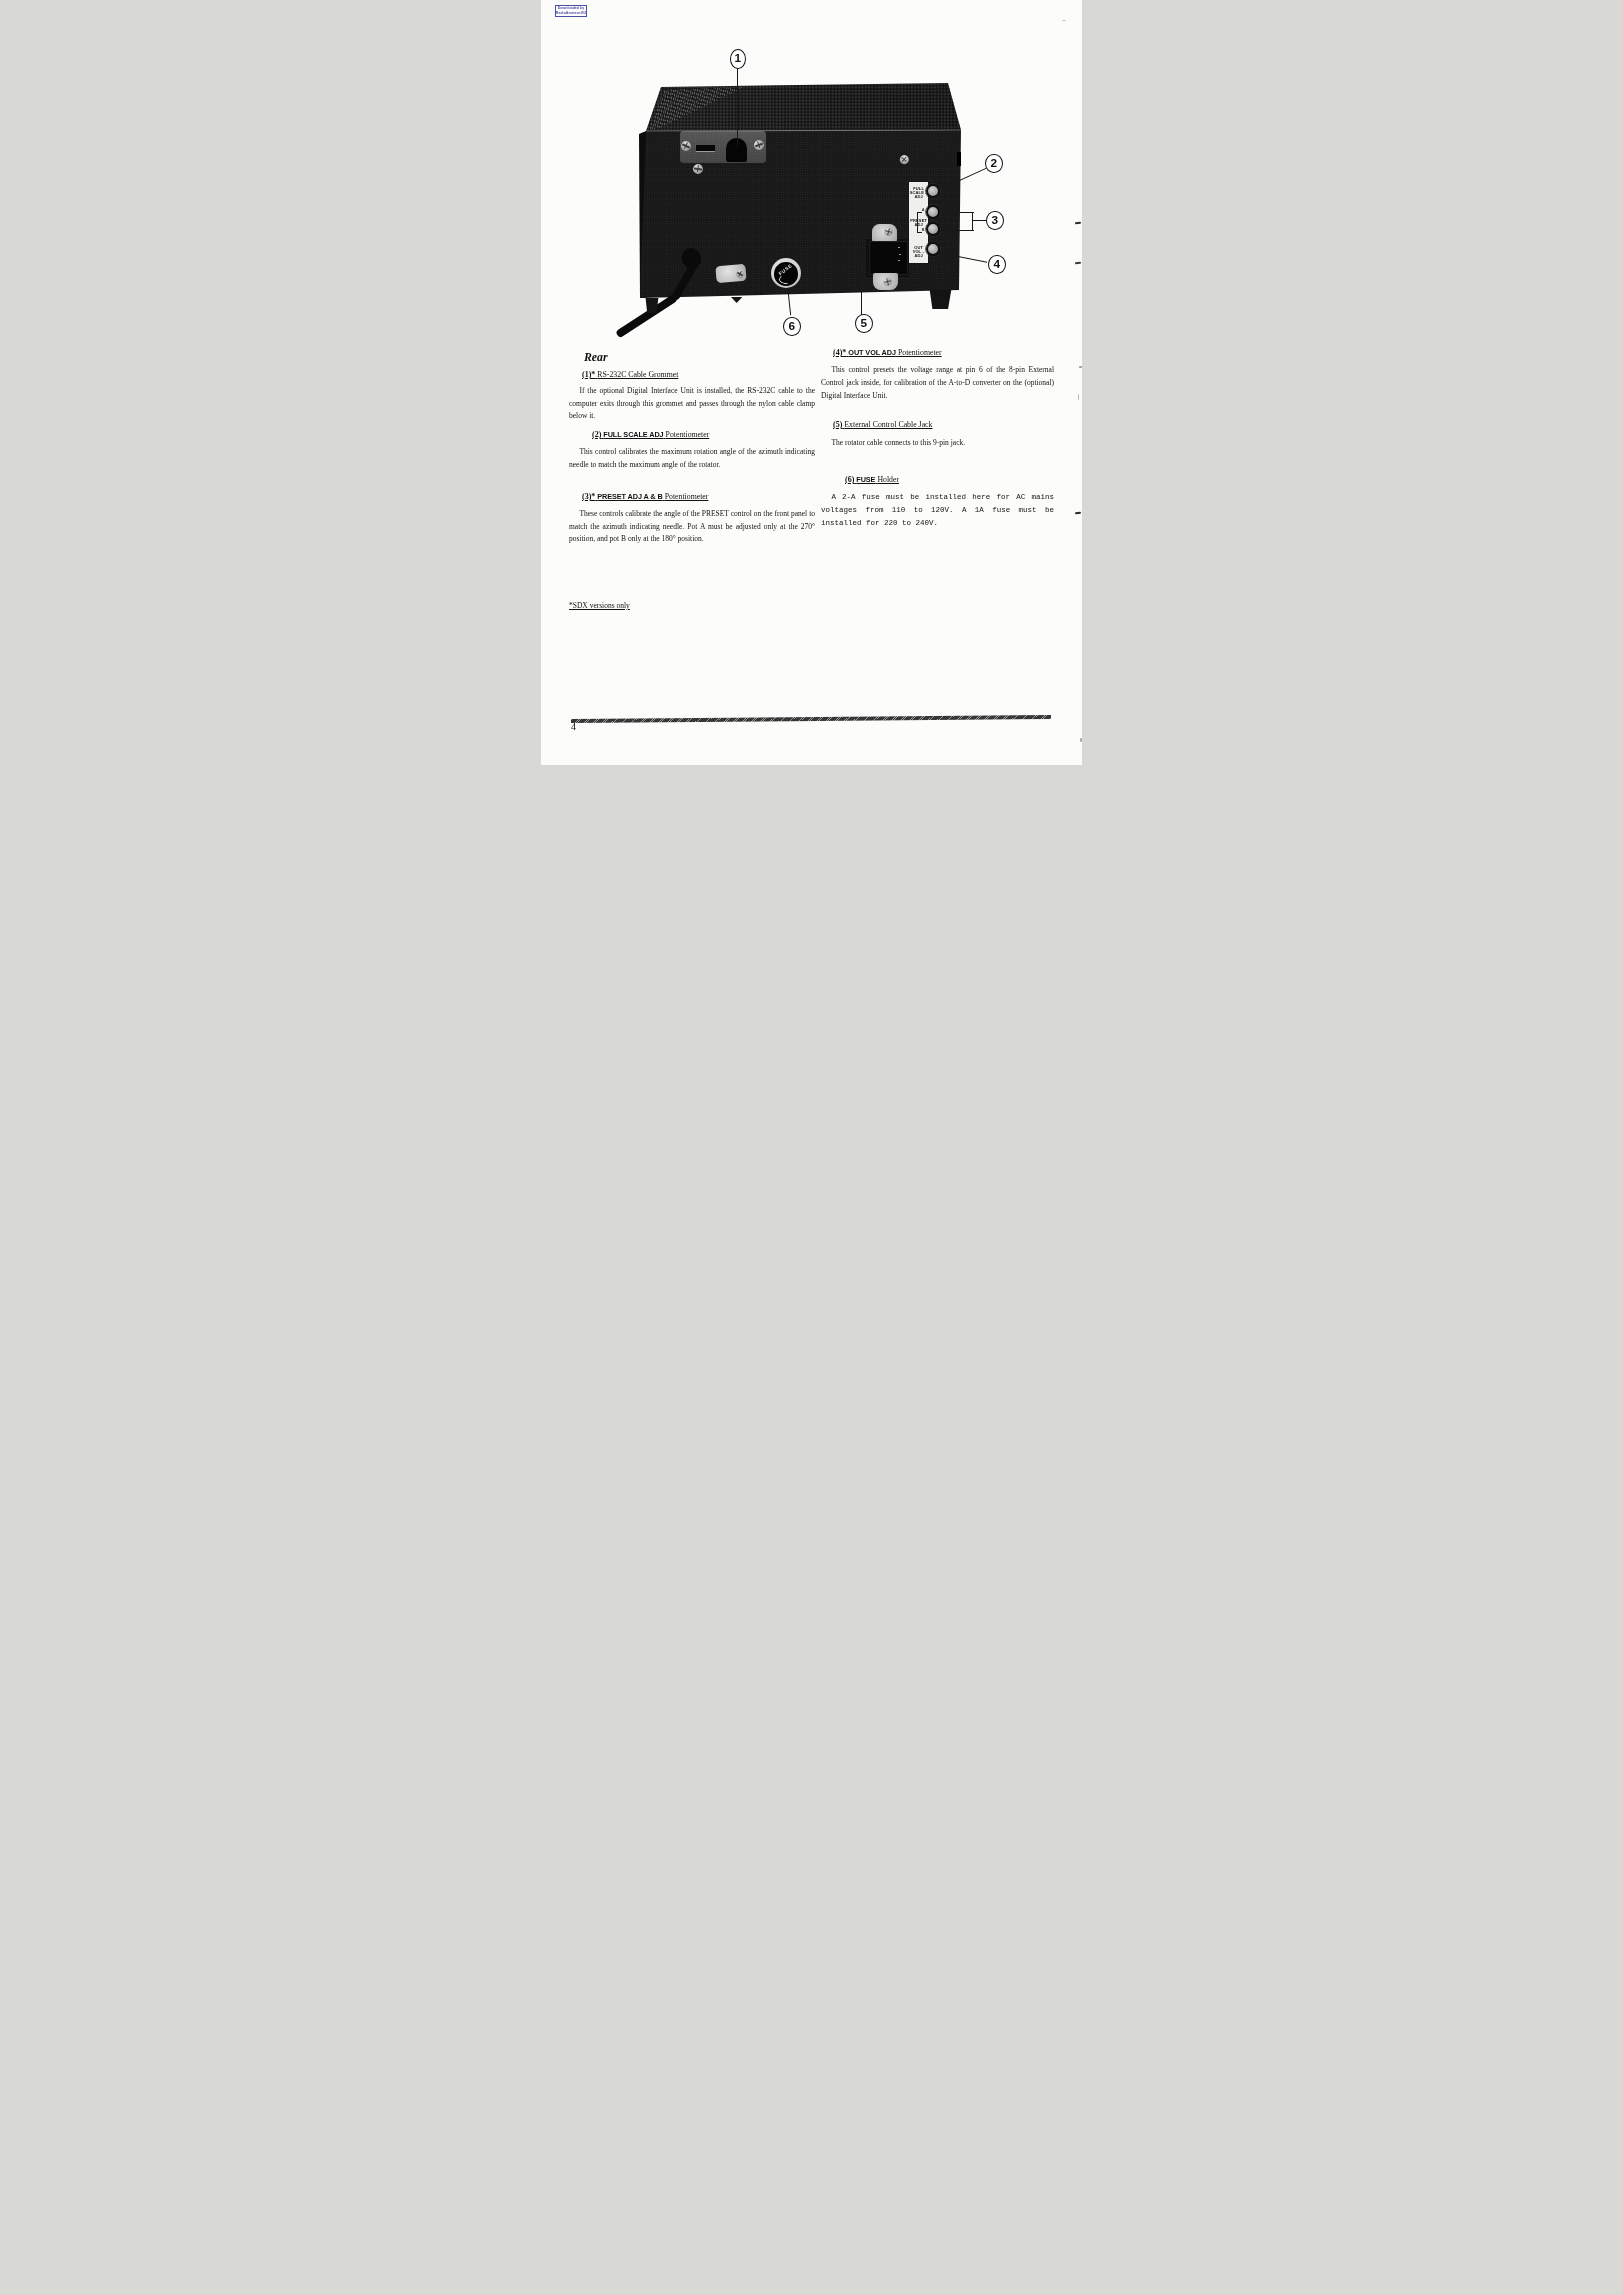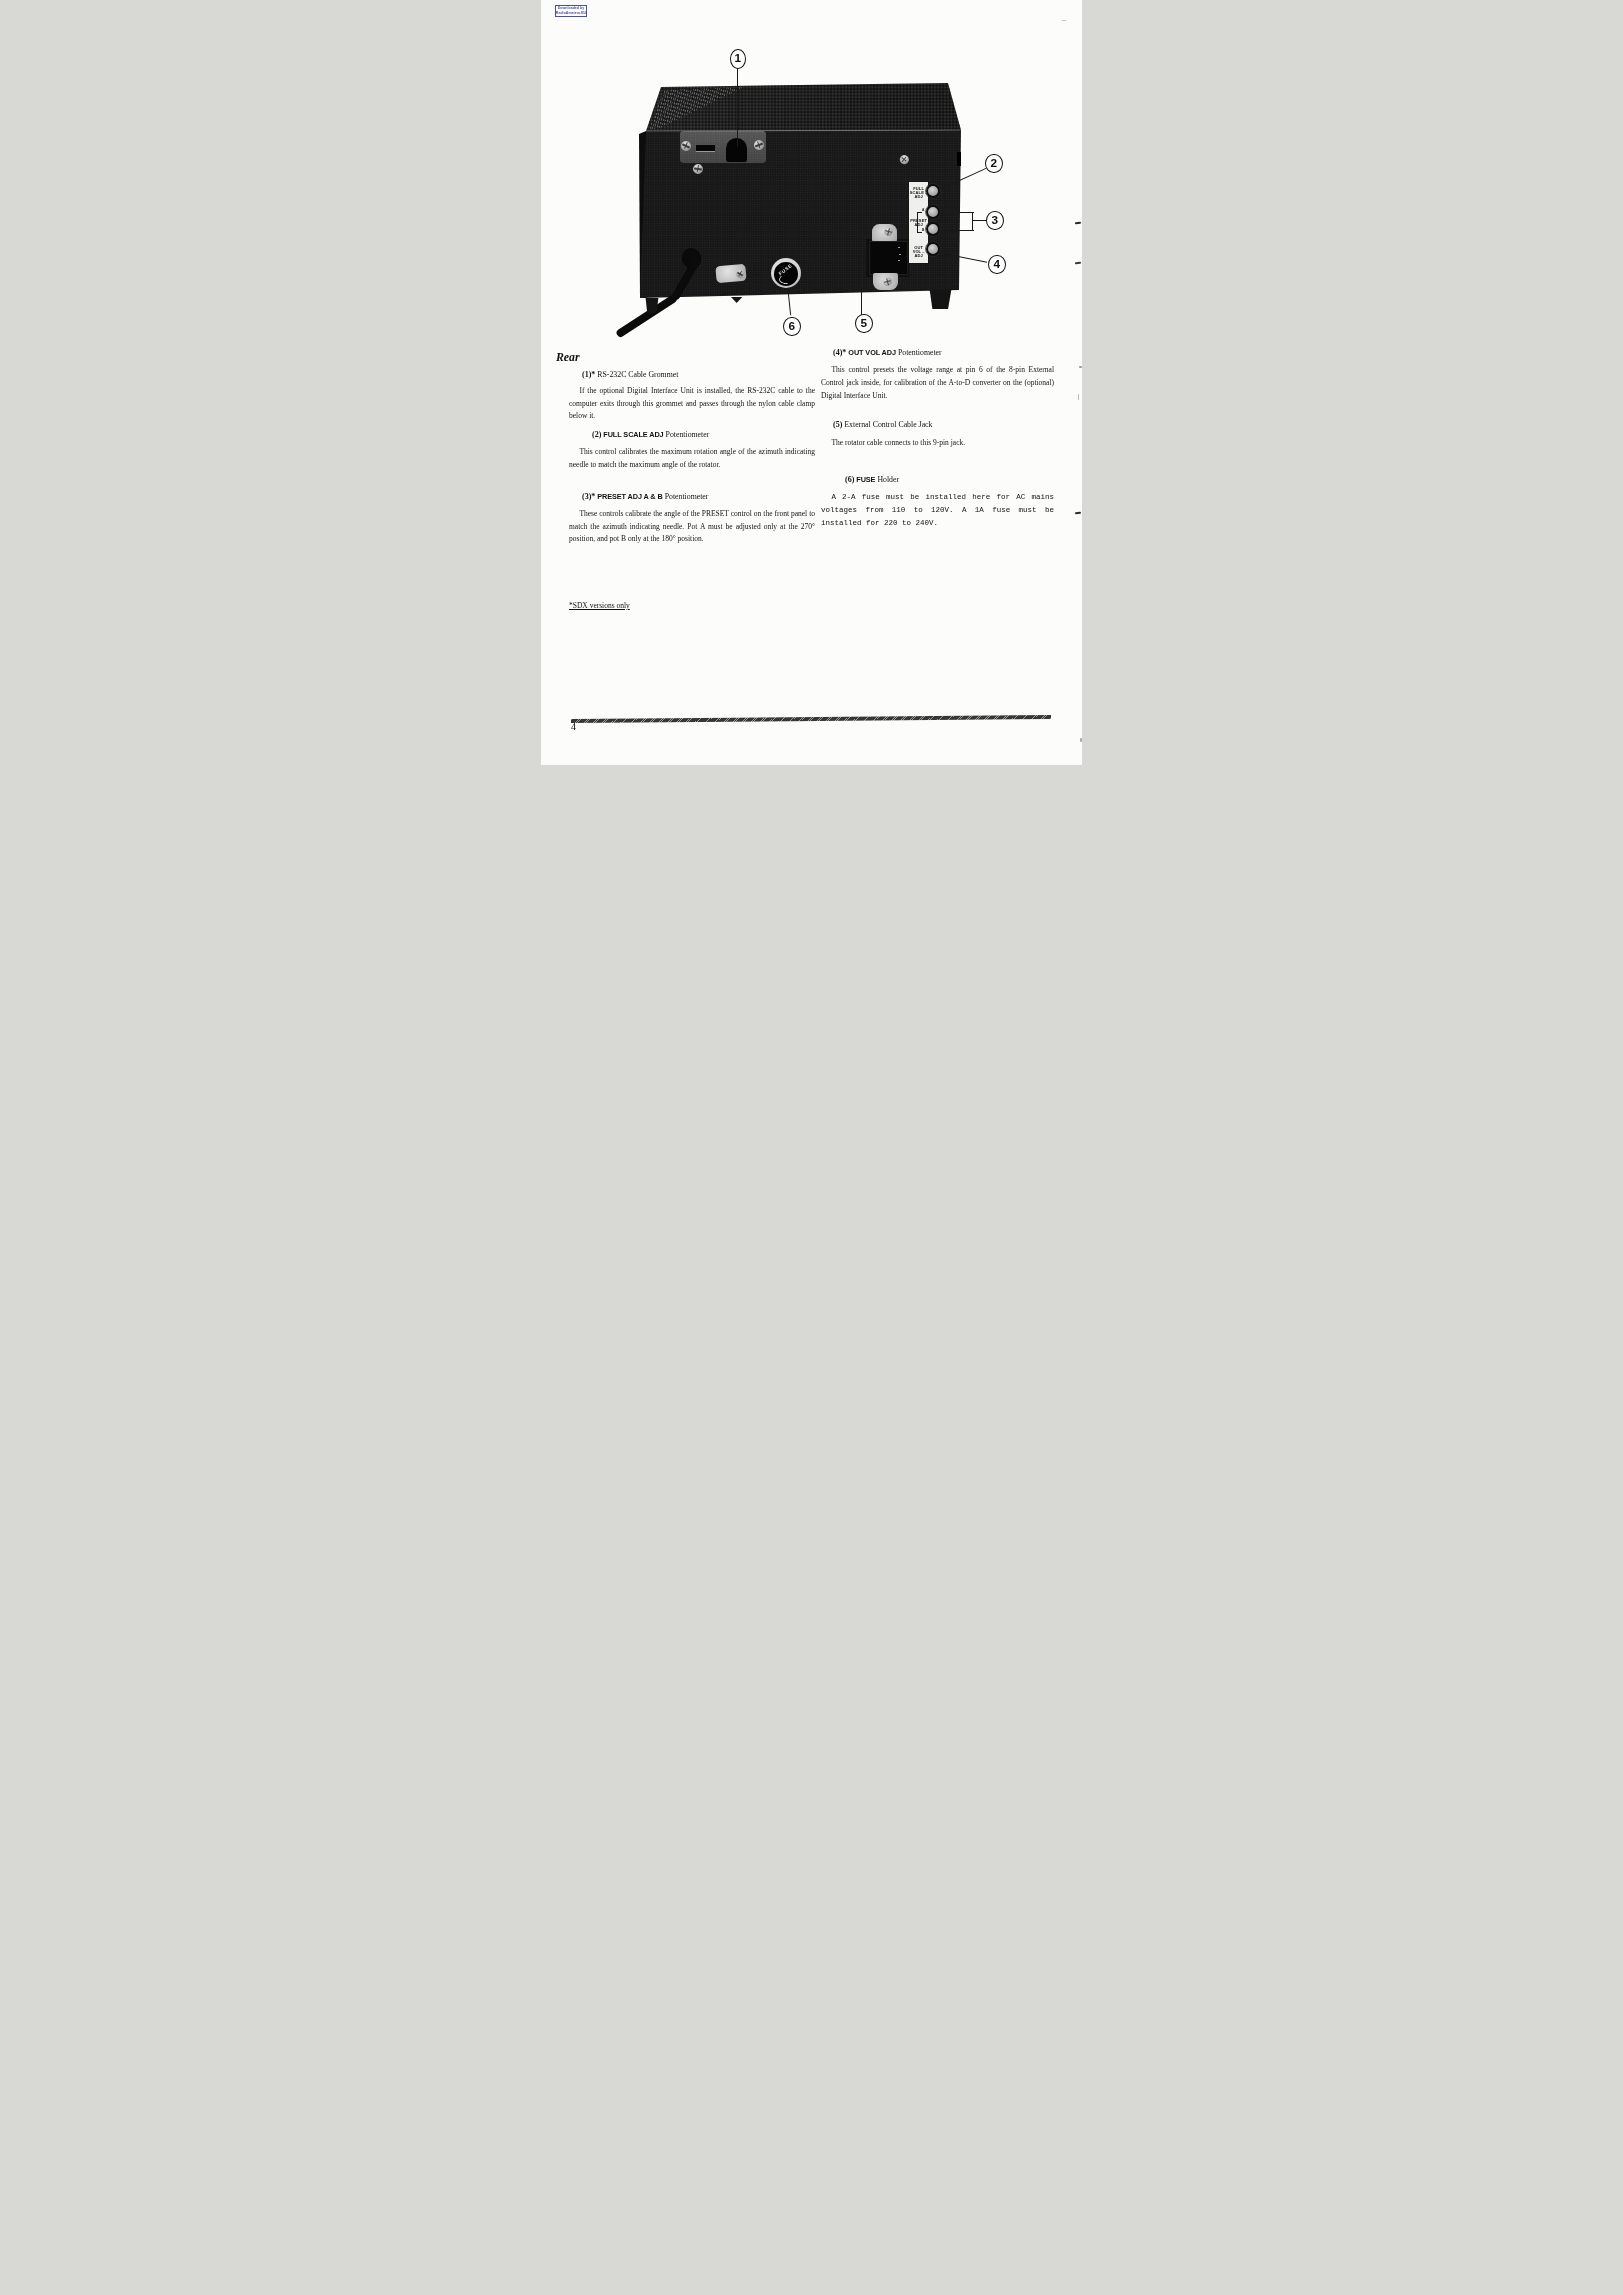--- a/index.html
+++ b/index.html
@@ -58,22 +58,22 @@
   .fusetext{position:absolute;left:234px;top:268px;width:22px;text-align:center;
      font:bold 4.7px/4.7px "Liberation Sans",sans-serif;color:#ececec;letter-spacing:0.7px;transform:rotate(-38deg);}
   .fusearrow{position:absolute;left:238px;top:276px;width:9.4px;height:5.7px;border:0.9px solid transparent;
      border-bottom-color:#dcdcdc;border-left-color:#dcdcdc;border-radius:50%;transform:rotate(18deg);}
   .clamp{position:absolute;left:175px;top:265px;width:30px;height:17.4px;border-radius:4.7px;transform:rotate(-5deg);
      background:radial-gradient(circle at 40% 35%,#e3e3e3,#bdbdbd 65%,#9f9f9f);}
   .cord{position:absolute;background:#0b0b0b;border-radius:4.2px;transform-origin:0 50%;}
   .foot{position:absolute;background:#141414;clip-path:polygon(10% 0,90% 0,78% 100%,20% 100%);}
   .bump{position:absolute;left:190px;top:297px;width:11.3px;height:6.1px;background:#161616;clip-path:polygon(0 0,100% 0,50% 100%);}
   
-  .rear-title{position:absolute;left:15px;top:350px;font:bold italic 11.8px "Liberation Serif",serif;}
-  .hd{position:absolute;font:bold 8px/9.4px "Liberation Serif",serif;white-space:nowrap;}
+  .rear-title{position:absolute;left:43px;top:350px;font:bold italic 11.8px "Liberation Serif",serif;}
+  .hd{position:absolute;font:bold 8px/9.4px "Liberation Serif",serif;white-space:nowrap;text-decoration:underline;}
   .hd .lbl{font-family:"Liberation Sans",sans-serif;font-size:7.3px;letter-spacing:-0.1px;}
   .hd .rest{font-weight:normal;font-size:7.8px;}
   .para{position:absolute;font:7.5px/12.7px "Liberation Serif",serif;text-align:justify;text-indent:10.4px;color:#131313;}
   .para.rc{line-height:13px;}
   .footnote{position:absolute;left:28px;top:601px;font:7.5px "Liberation Serif",serif;text-decoration:underline;}
   .rule{position:absolute;left:30px;top:717px;width:480px;height:4.2px;transform:rotate(-.5deg);
      background:repeating-linear-gradient(135deg,#3a3a3a 0 0.6px,#989898 0.6px 0.9px,#343434 0.9px 1.6px);}
   .pagenum{position:absolute;left:30px;top:721px;font:10px "Liberation Serif",serif;}
   .speck{position:absolute;border-radius:0.9px;}
 </style>

